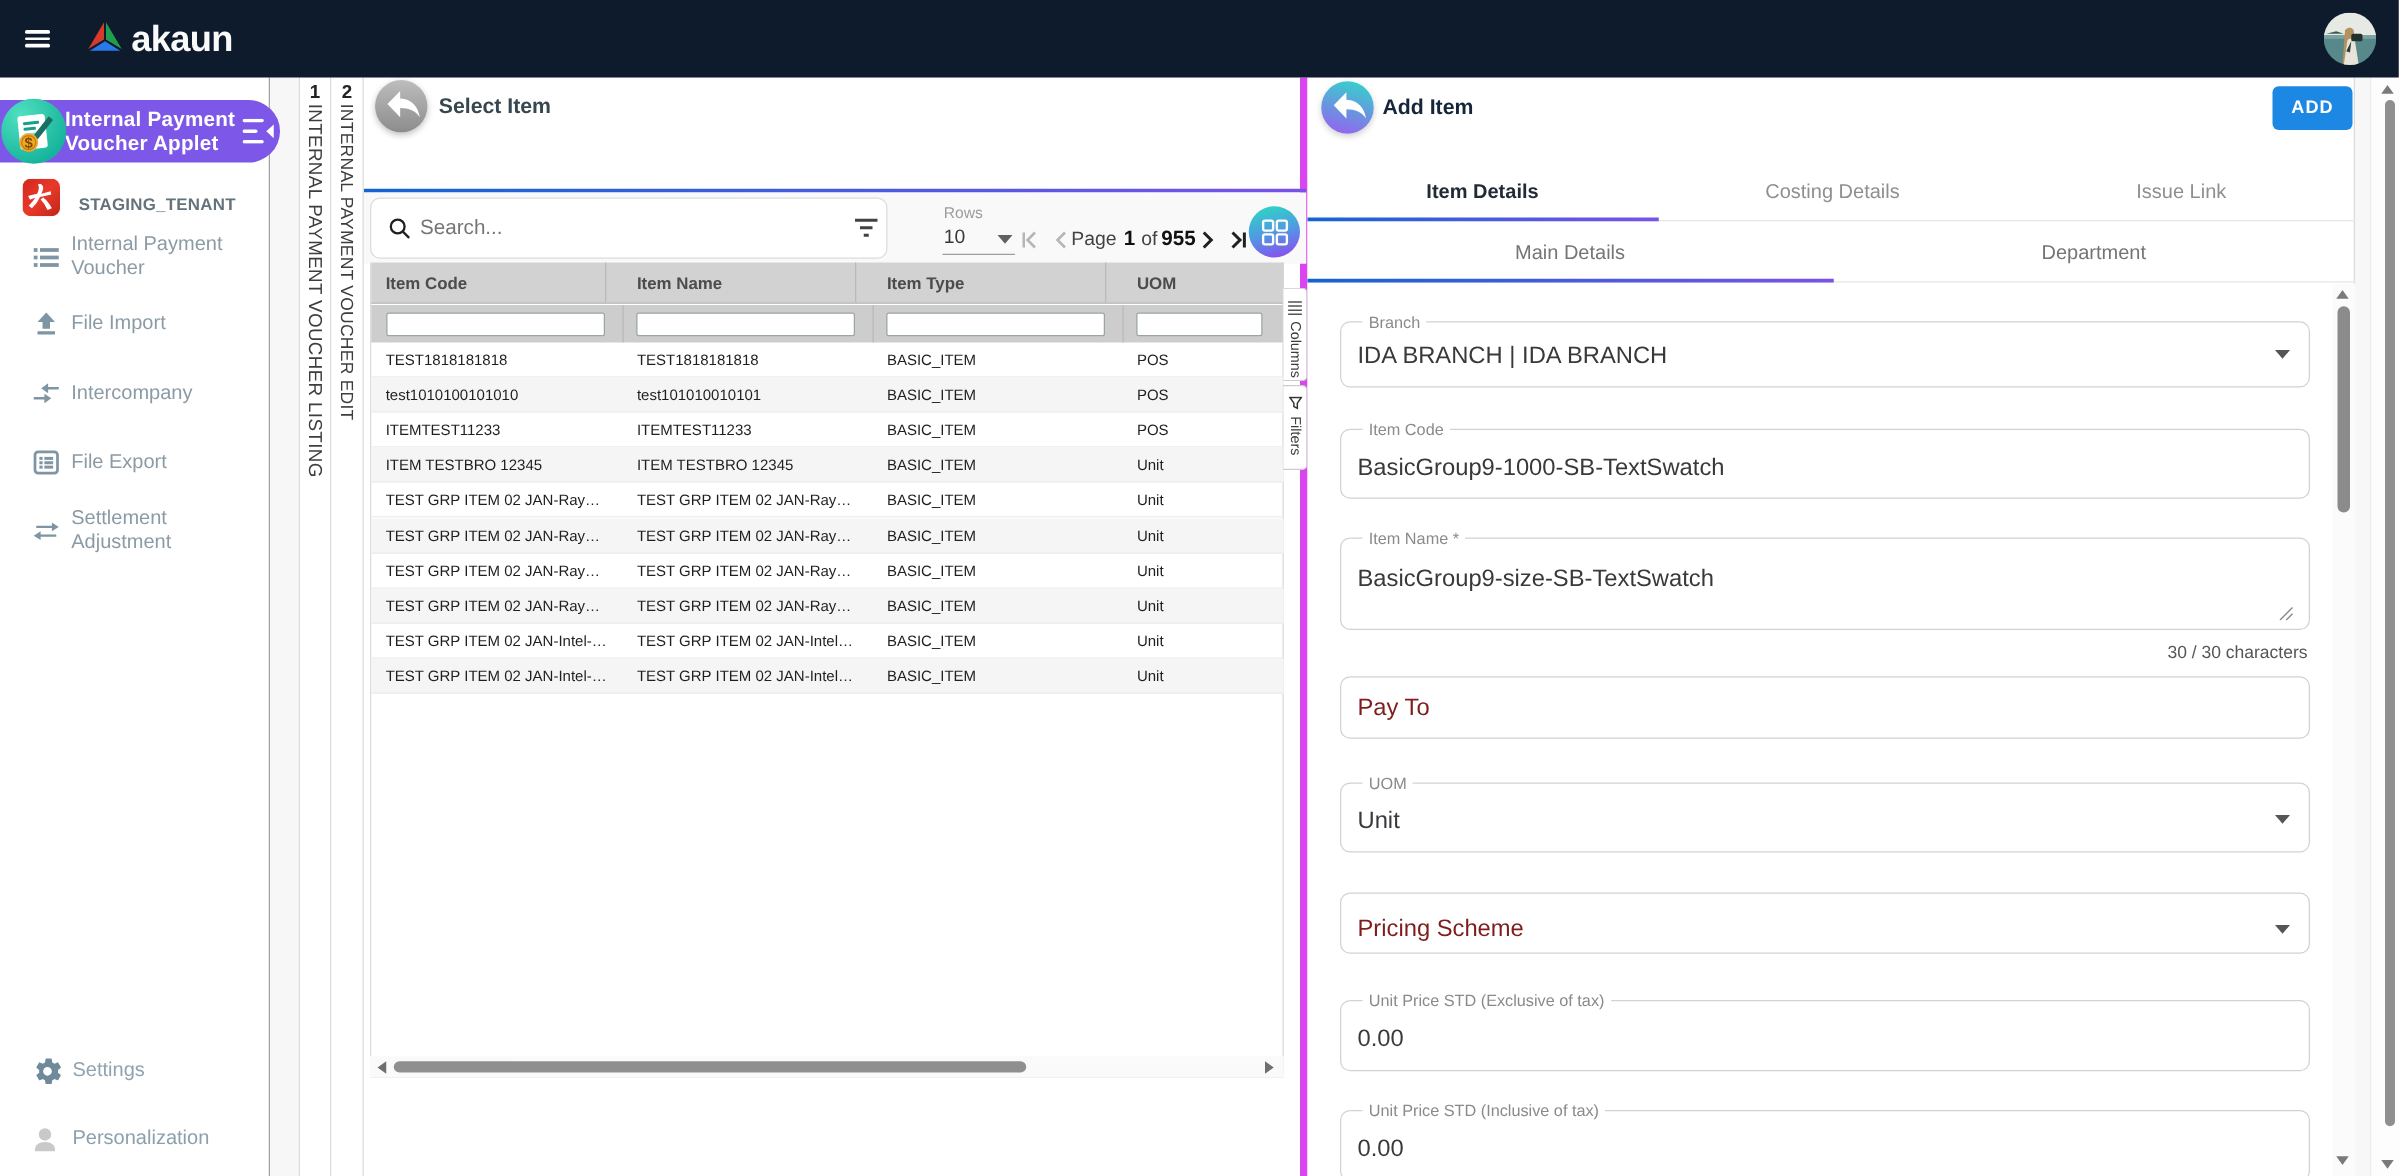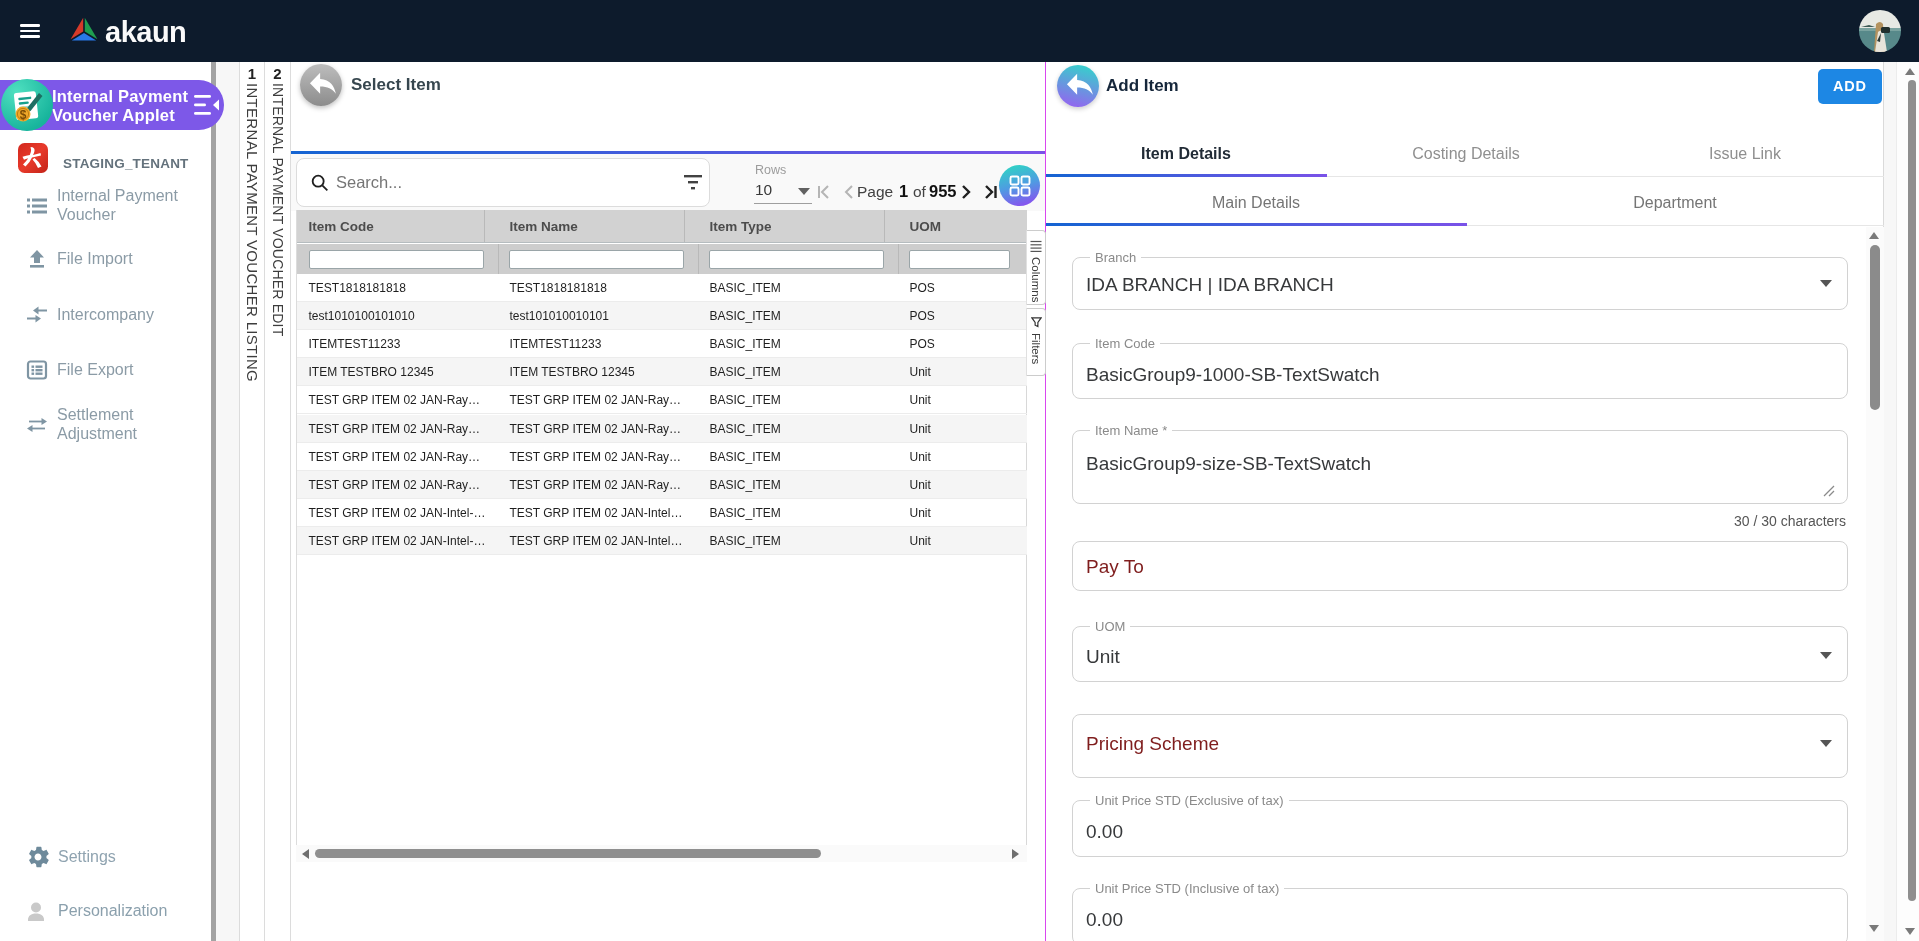--- a/index.html
+++ b/index.html
@@ -8,35 +8,35 @@
 .abs { position:absolute; }
 
 
 #topbar { position:absolute; left:0; top:0; width:1919px; height:62px; background:#0d1b2c; z-index:50; }
 .burger { position:absolute; left:20px; top:24px; width:20px; height:14px; }
 .burger div { position:absolute; left:0; width:20px; height:2.7px; background:#fff; border-radius:1.3px; }
 #logotext { position:absolute; left:105px; top:16px; color:#fafafa; font-size:29px; font-weight:bold; letter-spacing:-0.5px; }
 #avatar { position:absolute; left:1859px; top:10px; width:42px; height:42px; border-radius:50%; overflow:hidden; }
 
 
-#sidebar { position:absolute; left:0; top:62px; width:216px; height:879px; background:#fff; border-right:5px solid #a3a3a3; z-index:10; }
+#sidebar { position:absolute; left:0; top:62px; width:216px; height:879px; background:#fff; border-right:1px solid #a3a3a3; z-index:10; }
 #pill { position:absolute; left:0; top:80px; width:224px; height:50px; background:#7d58e8; border-radius:0 25px 25px 0; z-index:12; }
 #pill .t { position:absolute; left:52px; color:#fff; font-size:16.5px; font-weight:600; letter-spacing:0.2px; }
 #pillicon { position:absolute; left:1px; top:79px; width:52px; height:52px; border-radius:50%;
   background:radial-gradient(circle at 30% 25%, #4fe0c0, #17b49c 75%); z-index:13; }
 .mitem { position:absolute; color:#8b9ba6; font-size:16px; }
 .micon { position:absolute; left:26px; width:22px; height:22px; }
 
 
 .strip { position:absolute; top:62px; width:26px; height:879px; background:#fff; border-left:1px solid #dcdcdc; border-right:1px solid #dcdcdc; z-index:5; }
 .stripnum { position:absolute; top:3px; left:0; width:100%; text-align:center; font-size:15px; font-weight:bold; color:#222; }
 .striptxt { position:absolute; top:21px; left:50%; transform:translateX(-50%); writing-mode:vertical-rl; text-orientation:mixed; font-size:13.5px; color:#3d3d3d; letter-spacing:0.2px; white-space:nowrap; }
 
 
-#mid { position:absolute; left:291px; top:62px; width:755px; height:879px; background:#fff; border-right:1px solid #d946ef; }
+#mid { position:absolute; left:291px; top:62px; width:755px; height:879px; background:#fff; border-right:6px solid #d946ef; }
 .circbtn { position:absolute; border-radius:50%; }
 #mid-title { position:absolute; left:60px; top:13px; font-size:17px; font-weight:bold; color:#37474f; }
 #searchitem { position:absolute; left:0; top:57px; width:100%; text-align:center; font-size:17px; color:#8f8f8f; }
 .gradline { position:absolute; height:3px; background:linear-gradient(90deg,#1464d2,#7a52e8); }
 #toolbar { position:absolute; left:0; top:92px; width:754px; height:57px; background:#f9f9f9; }
 #searchbox { position:absolute; left:5px; top:4px; width:414px; height:49px; background:#fff; border:1px solid #dcdcdc; border-radius:8px; }
 #searchbox .ph { position:absolute; left:39px; top:14px; font-size:16.5px; color:#757575; }
 
 
 #tablewrap { position:absolute; left:4.5px; top:148px; width:731px; height:652px; border-left:1px solid #dcdcdc; border-right:1px solid #d8d8d8; border-bottom:1px solid #cfcfcf; background:#fff; }
@@ -435,21 +435,21 @@
   <div class="fld" style="top:479px; height:50px;">
     <div class="phv" style="top:14px;">Pay To</div>
   </div>
 
   <div class="fld" style="top:564px; height:56px;">
     <div class="lbl">UOM</div>
     <div class="val" style="top:19px;">Unit</div>
     <div class="caret" style="left:747px; top:25px;"></div>
   </div>
 
-  <div class="fld" style="top:652px; height:64px;">
+  <div class="fld" style="top:652px; height:49px;">
     <div class="phv" style="top:18px;">Pricing Scheme</div>
     <div class="caret" style="left:747px; top:25px;"></div>
   </div>
 
   <div class="fld" style="top:738px; height:57px;">
     <div class="lbl">Unit Price STD (Exclusive of tax)</div>
     <div class="val" style="top:20px;">0.00</div>
   </div>
 
   <div class="fld" style="top:826px; height:57px;">

